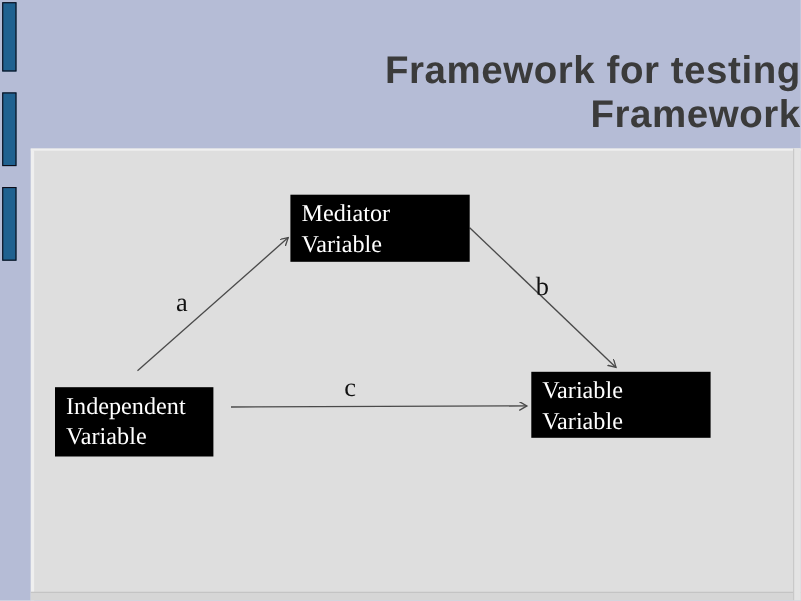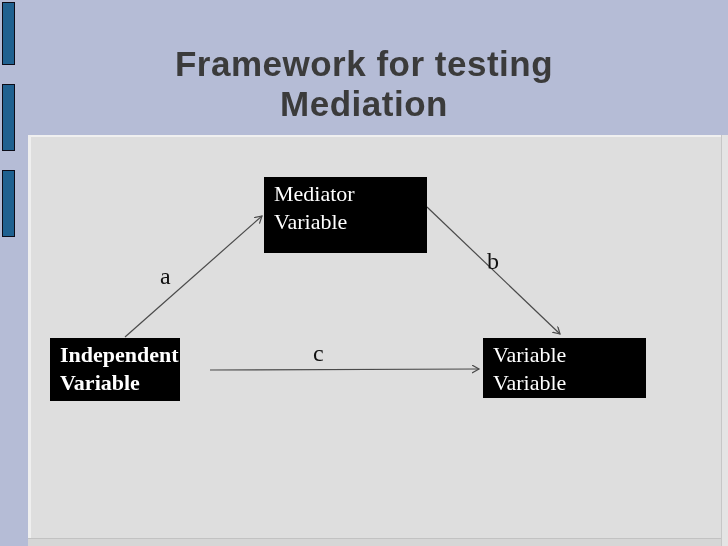--- a/index.html
+++ b/index.html
@@ -29,21 +29,21 @@
     box-sizing:border-box;
   }
   .bar1{top:2px;height:63px;}
   .bar2{top:84px;height:67px;}
   .bar3{top:170px;height:67px;}
   
   .title{
     position:absolute;
     left:0;right:0;top:44px;
     margin:0;
-    text-align:center;
+    text-align:right;
     font-size:35px;
     line-height:40px;
     font-weight:bold;
     color:var(--title-text);
     letter-spacing:0.5px;
   }
   .title .tl{display:block;}
   
   .panel{
     position:absolute;
@@ -77,22 +77,22 @@
   .node{
     position:absolute;
     background:var(--node-bg);
     color:var(--node-text);
     font-family:"Liberation Serif",serif;
     font-size:22px;
     line-height:28px;
     padding:3px 6px 0 10px;
     box-sizing:border-box;
   }
-  .node-mediator{left:264px;top:177px;width:163px;height:76px;}
-  .node-independent{left:50px;top:338px;width:130px;height:63px;font-weight:bold;}
+  .node-mediator{left:264px;top:177px;width:163px;height:61px;}
+  .node-independent{left:50px;top:352px;width:144px;height:63px;}
   .node-outcome{left:483px;top:338px;width:163px;height:60px;}
   
   .edge-label{
     position:absolute;
     font-family:"Liberation Serif",serif;
     font-size:24px;
     line-height:26px;
     color:#111111;
   }
   .edge-label-a{left:160px;top:263px;}
@@ -103,21 +103,21 @@
 <body>
 
 <div class="slide">
 
   <div class="bar bar1"></div>
   <div class="bar bar2"></div>
   <div class="bar bar3"></div>
 
   <h1 class="title">
     <span class="tl">Framework for testing</span>
-    <span class="tl">Mediation</span>
+    <span class="tl">Framework</span>
   </h1>
 
   <div class="panel"></div>
   <div class="panel-bottom-strip"></div>
   <div class="panel-right-strip"></div>
 
   <svg class="arrows" width="728" height="546" viewBox="0 0 728 546" xmlns="http://www.w3.org/2000/svg">
     <defs>
       <marker id="ah" markerWidth="10" markerHeight="10" refX="7" refY="4" orient="auto" markerUnits="userSpaceOnUse">
         <path class="arrow-head" d="M0,0 L7,4 L0,8"></path>

